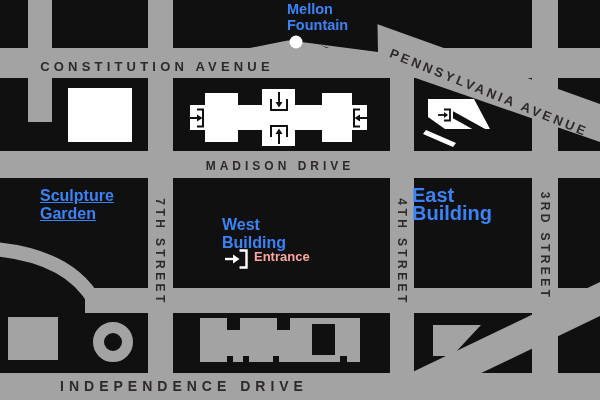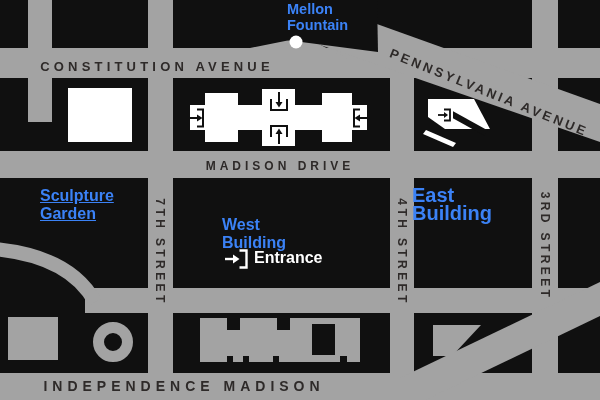--- a/index.html
+++ b/index.html
@@ -20,21 +20,21 @@
   .lbl-independence{left:34px;top:378px;width:300px;text-align:center;font-size:14px;letter-spacing:5px;}
   .lbl-pennsylvania{left:369px;top:85px;width:240px;text-align:center;font-size:13px;letter-spacing:3px;transform:rotate(22deg);}
   .lbl-vert{width:120px;text-align:center;font-size:12px;letter-spacing:3.4px;transform:rotate(90deg);}
   .lbl-7th{left:100px;top:245px;}
   .lbl-4th{left:342px;top:245px;}
   .lbl-3rd{left:485px;top:239px;}
   .lbl-mellon{left:287px;top:1px;width:100px;font-size:14.5px;line-height:16px;}
   .lbl-sculpture{left:40px;top:187px;width:120px;font-size:16px;line-height:17.5px;text-decoration:underline;}
   .lbl-west{left:222px;top:187px;width:120px;font-size:16px;line-height:17.5px;margin-top:29px;}
   .lbl-east{left:412px;top:187px;width:120px;font-size:20px;line-height:17.5px;}
-  .lbl-entrance{left:254px;top:249px;font-size:16px;color:#ffffff;}
+  .lbl-entrance{left:254px;top:249px;font-size:13px;color:#fca5a5;}
 </style>
 </head>
 <body>
 
 <div class="map">
 
   <svg width="600" height="400" viewBox="0 0 600 400">
 
     <g fill="#a3a3a3" stroke="none">
       <rect x="0" y="48" width="600" height="30"></rect>
@@ -119,21 +119,21 @@
 
     <g fill="none" stroke="#ffffff" stroke-width="2.4">
       <path d="M239.5,250.5 H246.5 V267.5 H239.5"></path>
       <line x1="225" y1="259" x2="234" y2="259"></line>
       <polygon points="233,254.5 239.5,259 233,263.5" fill="#ffffff" stroke="none"></polygon>
     </g>
   </svg>
 
   <div class="lbl street-lbl lbl-constitution">CONSTITUTION AVENUE</div>
   <div class="lbl street-lbl lbl-madison">MADISON DRIVE</div>
-  <div class="lbl street-lbl lbl-independence">INDEPENDENCE MADISON</div>
+  <div class="lbl street-lbl lbl-independence">INDEPENDENCE DRIVE</div>
   <div class="lbl street-lbl lbl-pennsylvania">PENNSYLVANIA AVENUE</div>
   <div class="lbl street-lbl lbl-vert lbl-7th">7TH STREET</div>
   <div class="lbl street-lbl lbl-vert lbl-4th">4TH STREET</div>
   <div class="lbl street-lbl lbl-vert lbl-3rd">3RD STREET</div>
 
   <div class="lbl place-lbl lbl-mellon">
     <span>Mellon</span><br>
     <span>Fountain</span>
   </div>
   <div class="lbl place-lbl lbl-sculpture">

